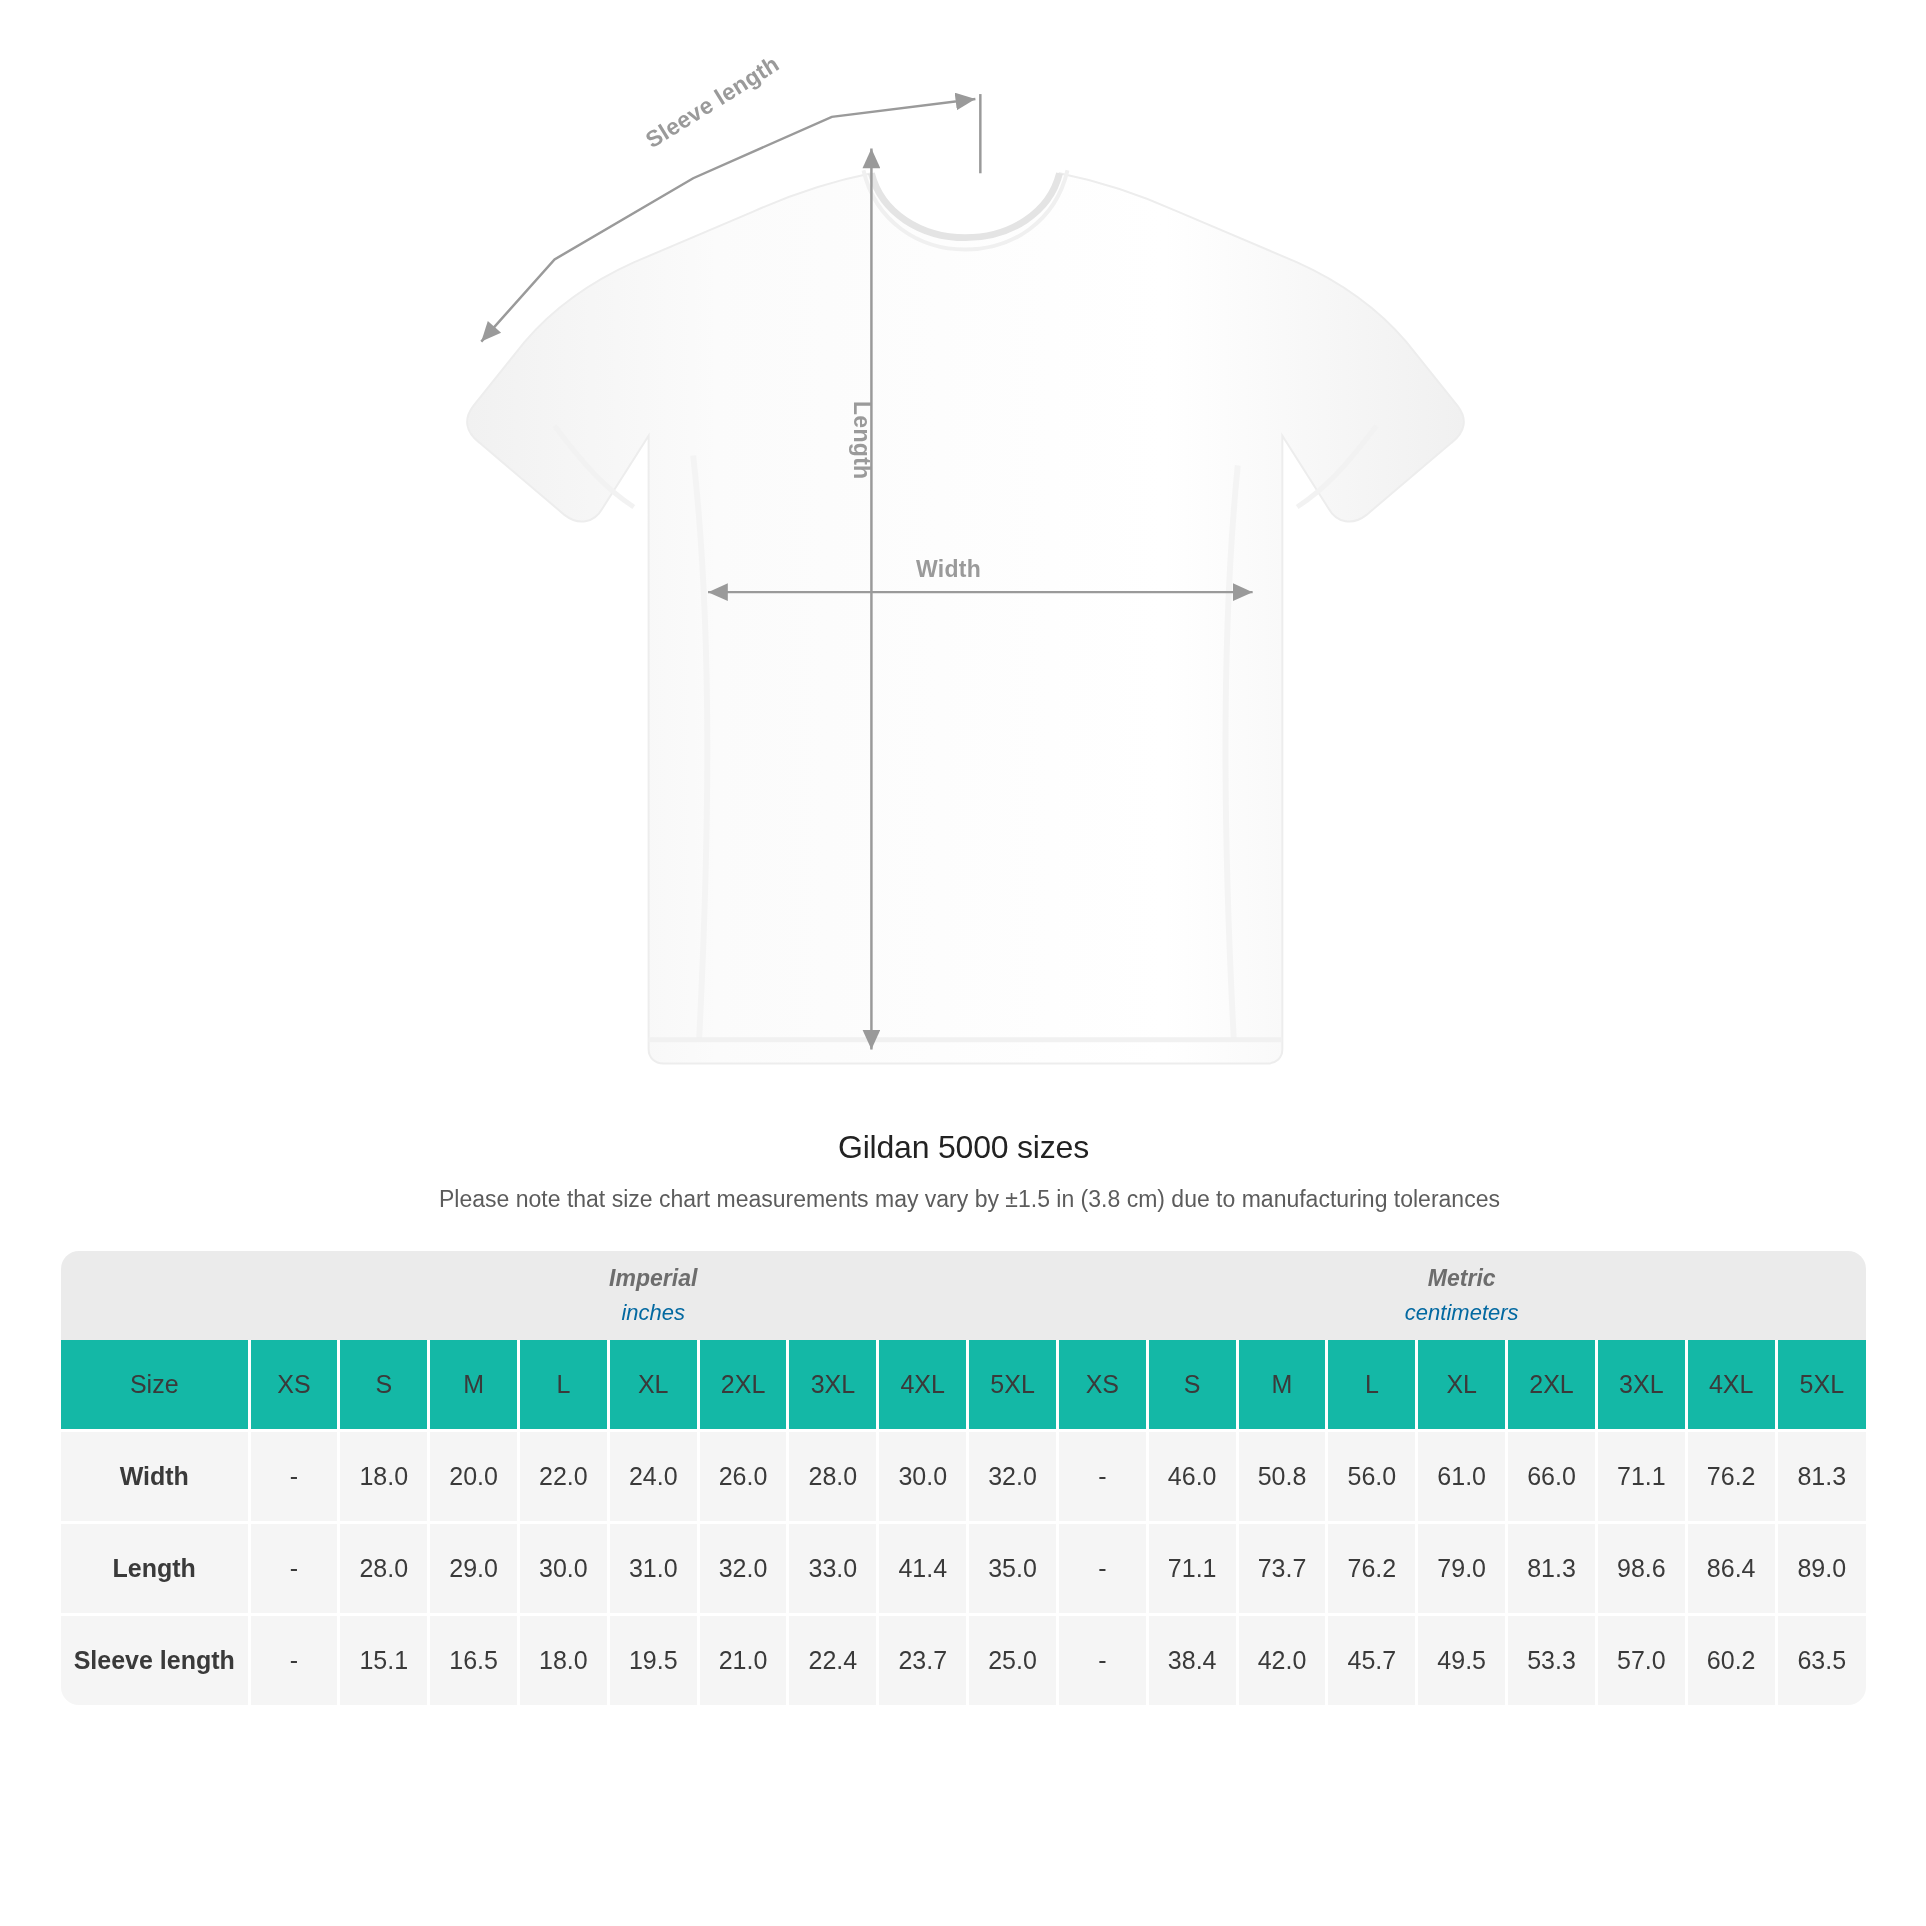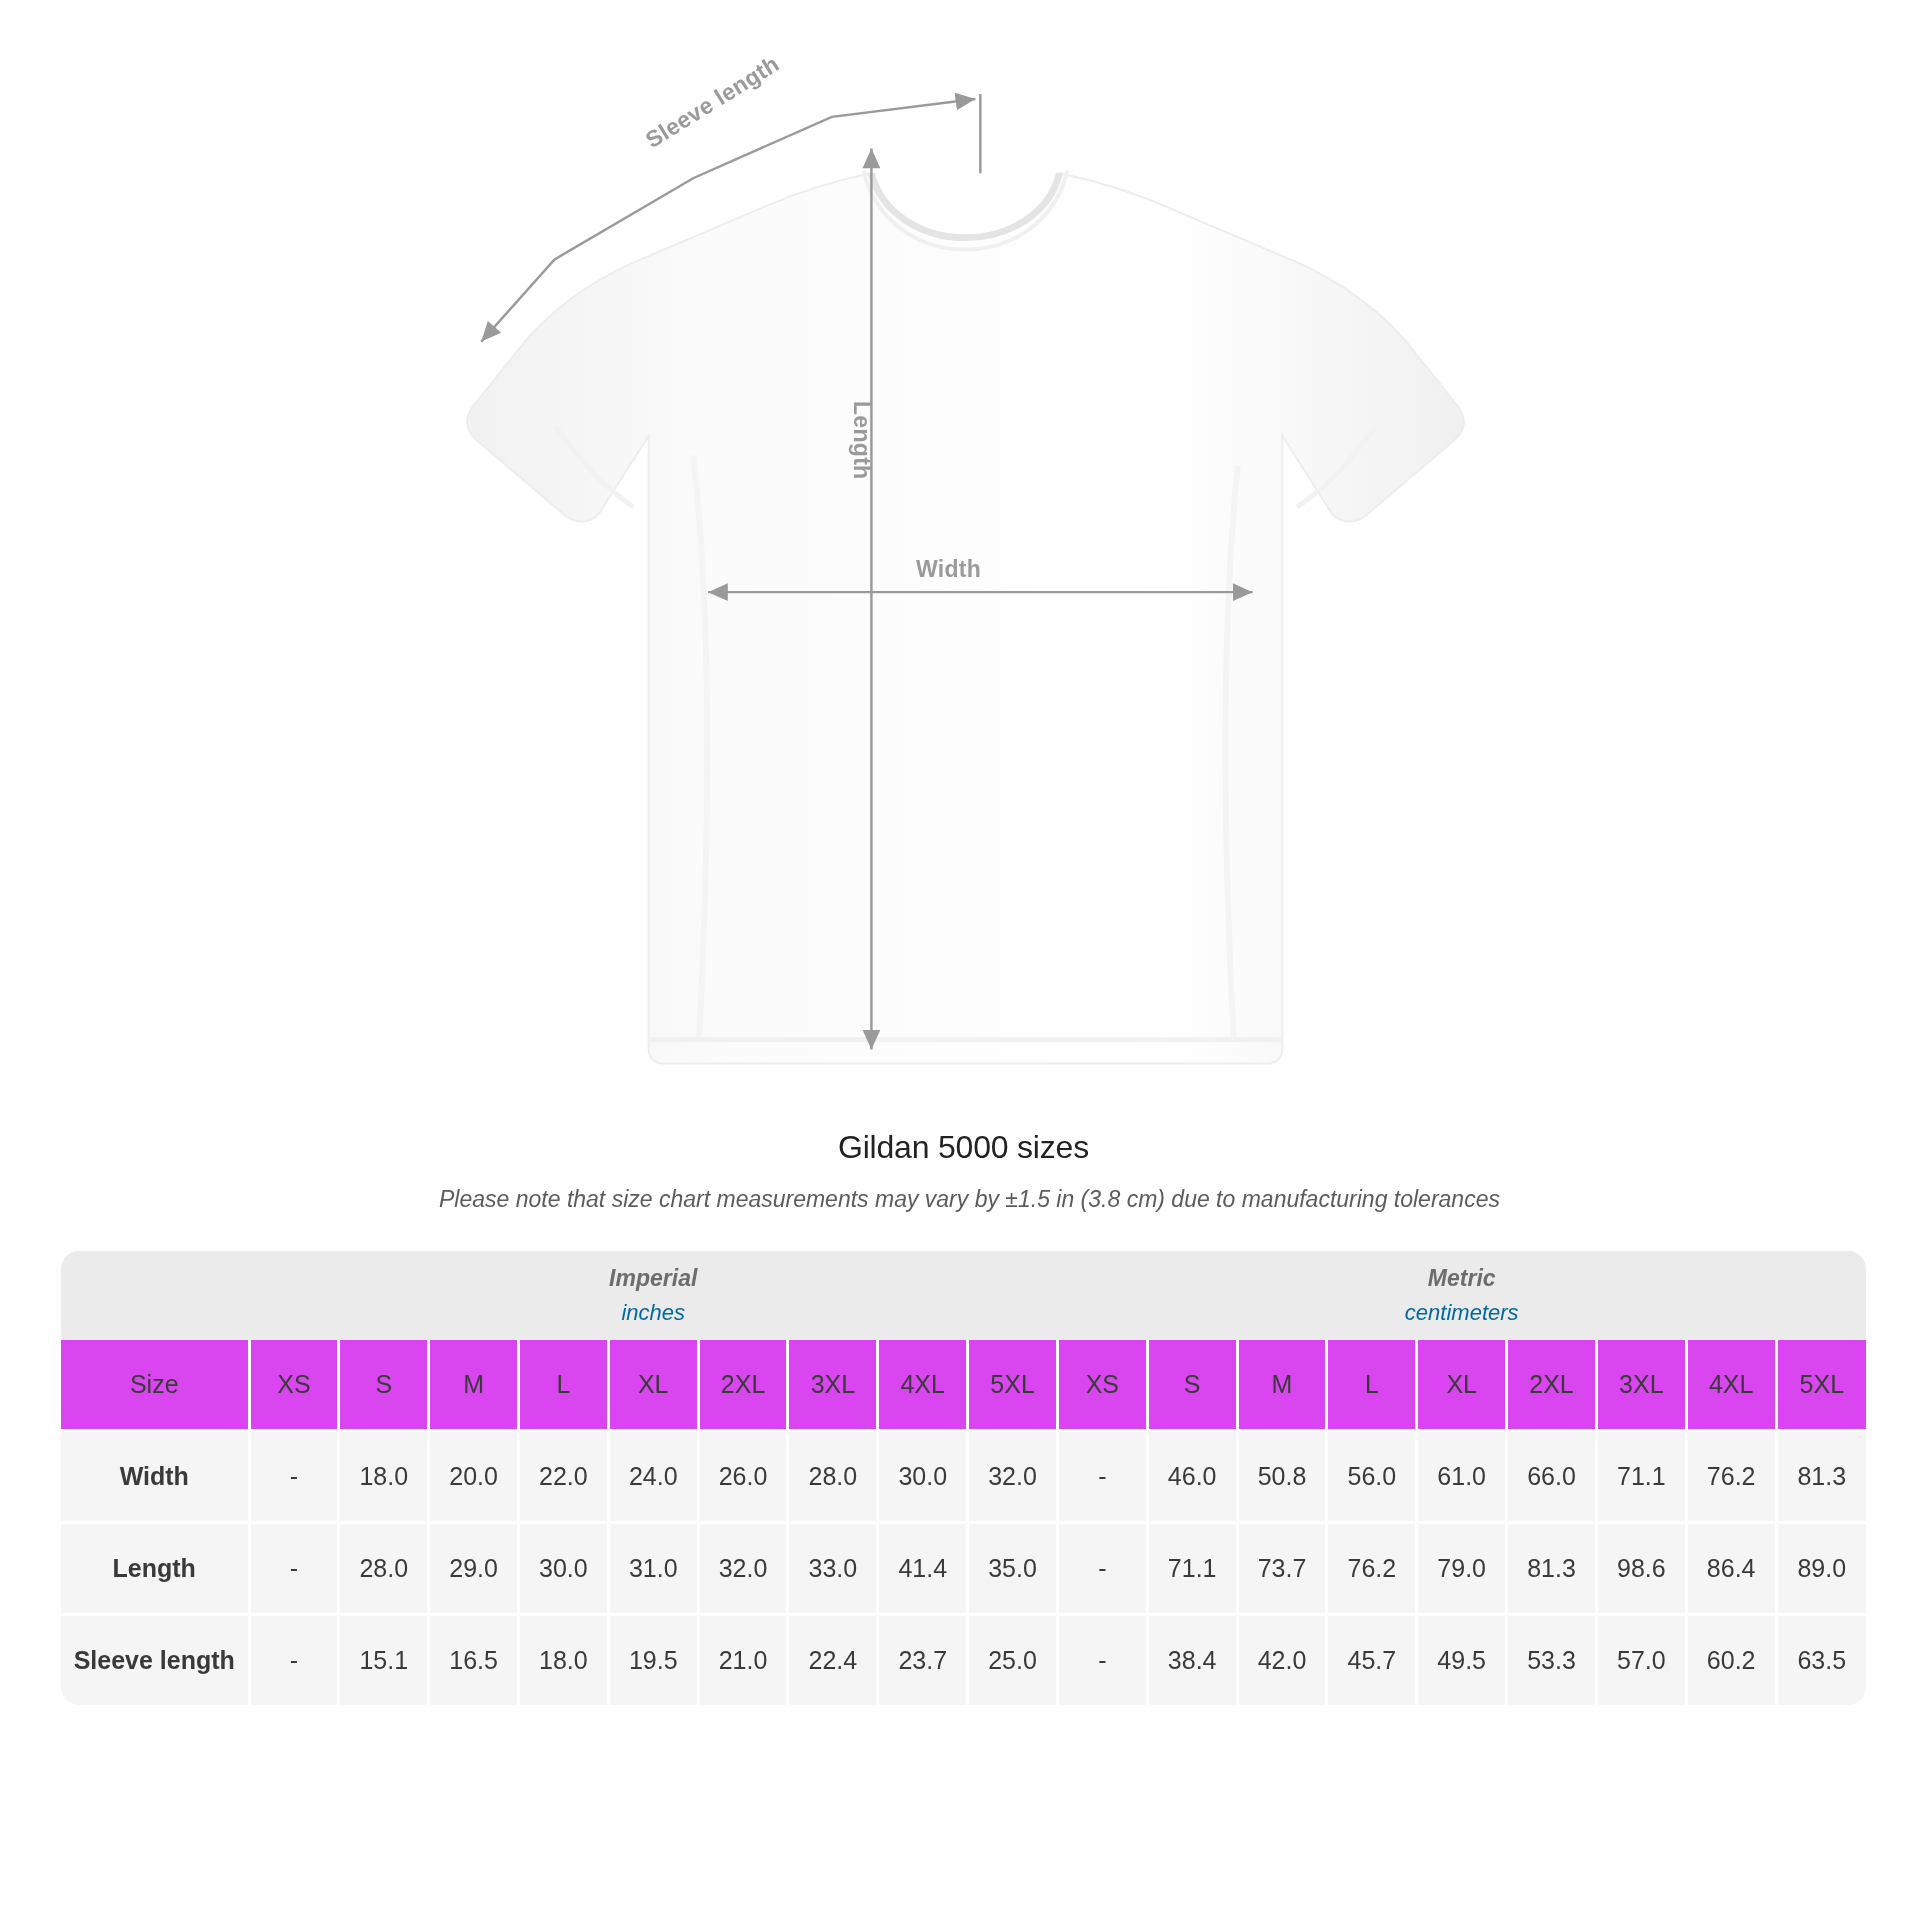--- a/index.html
+++ b/index.html
@@ -65,21 +65,20 @@
   }
   .chart-title {
     font-size: 32px;
     font-weight: normal;
     color: #222222;
     margin: 0;
     letter-spacing: -0.2px;
   }
   .chart-note {
     font-size: 23px;
-    font-style: italic;
     color: #5c5c5c;
     margin-top: 20px;
     margin-left: 12px;
   }
 
   
   .table-wrap {
     margin: 38px 61px 0 61px;
     border-radius: 18px;
     overflow: hidden;
@@ -113,21 +112,21 @@
     line-height: 1.2;
   }
   .unit-sub {
     font-size: 22px;
     font-style: italic;
     color: #0369a1;
     margin-top: 8px;
   }
   
   .size-row td {
-    background: #d946ef;
+    background: #14b8a6;
     font-weight: bold;
     color: #4a4a4a;
     font-size: 25px;
     border-right: 3px solid #ffffff;
     border-bottom: 3px solid #ffffff;
   }
   .size-row td:last-child { border-right: none; }
 
   .data-row td {
     background: #f5f5f5;

